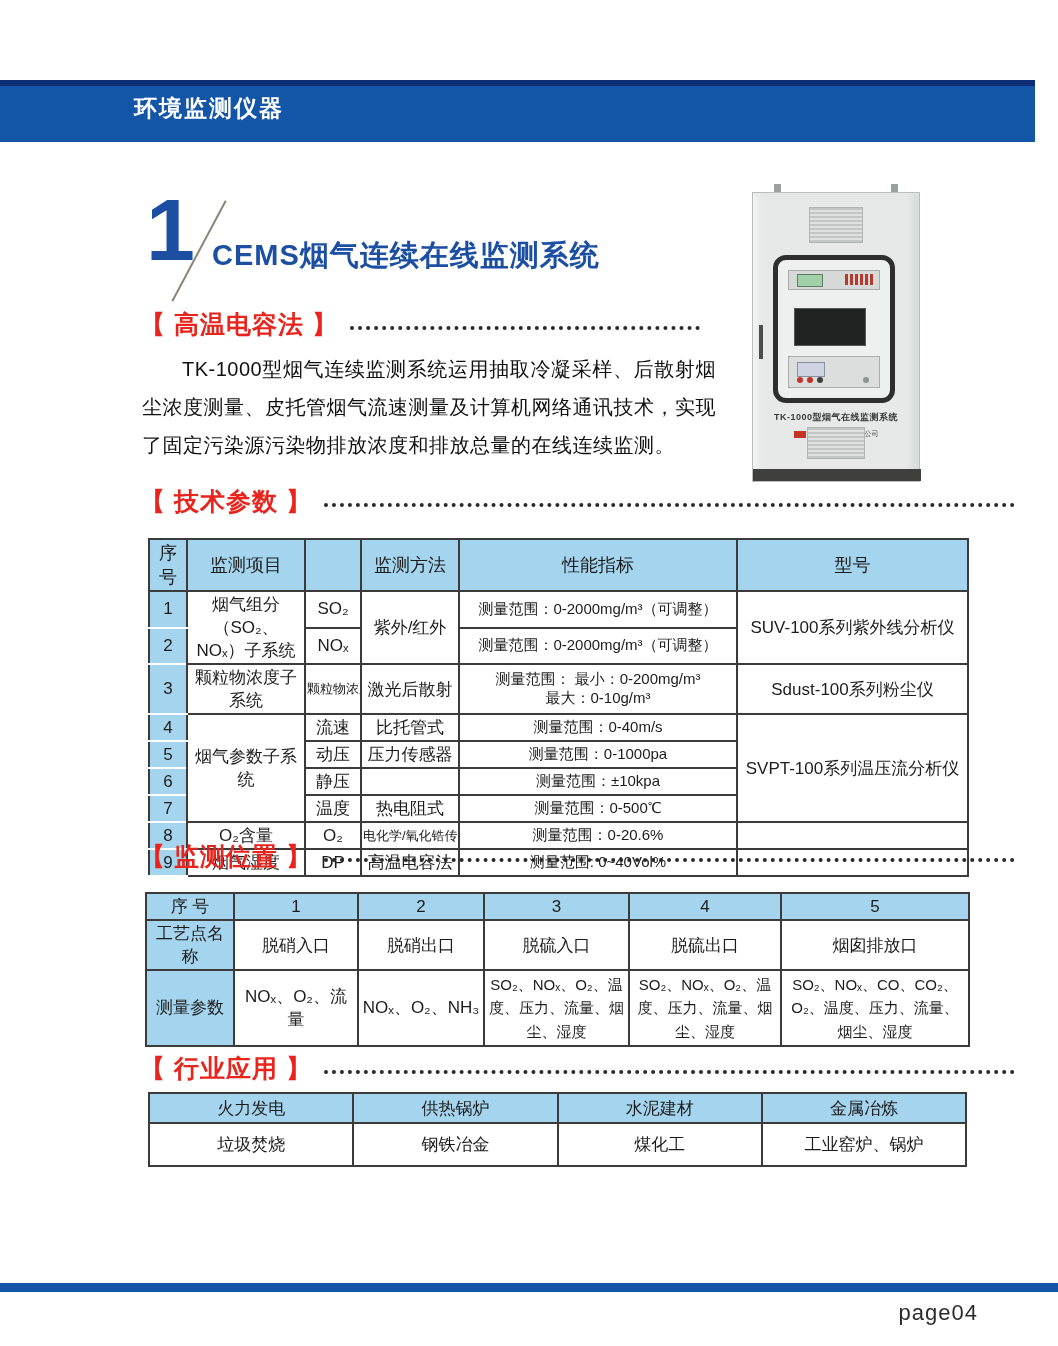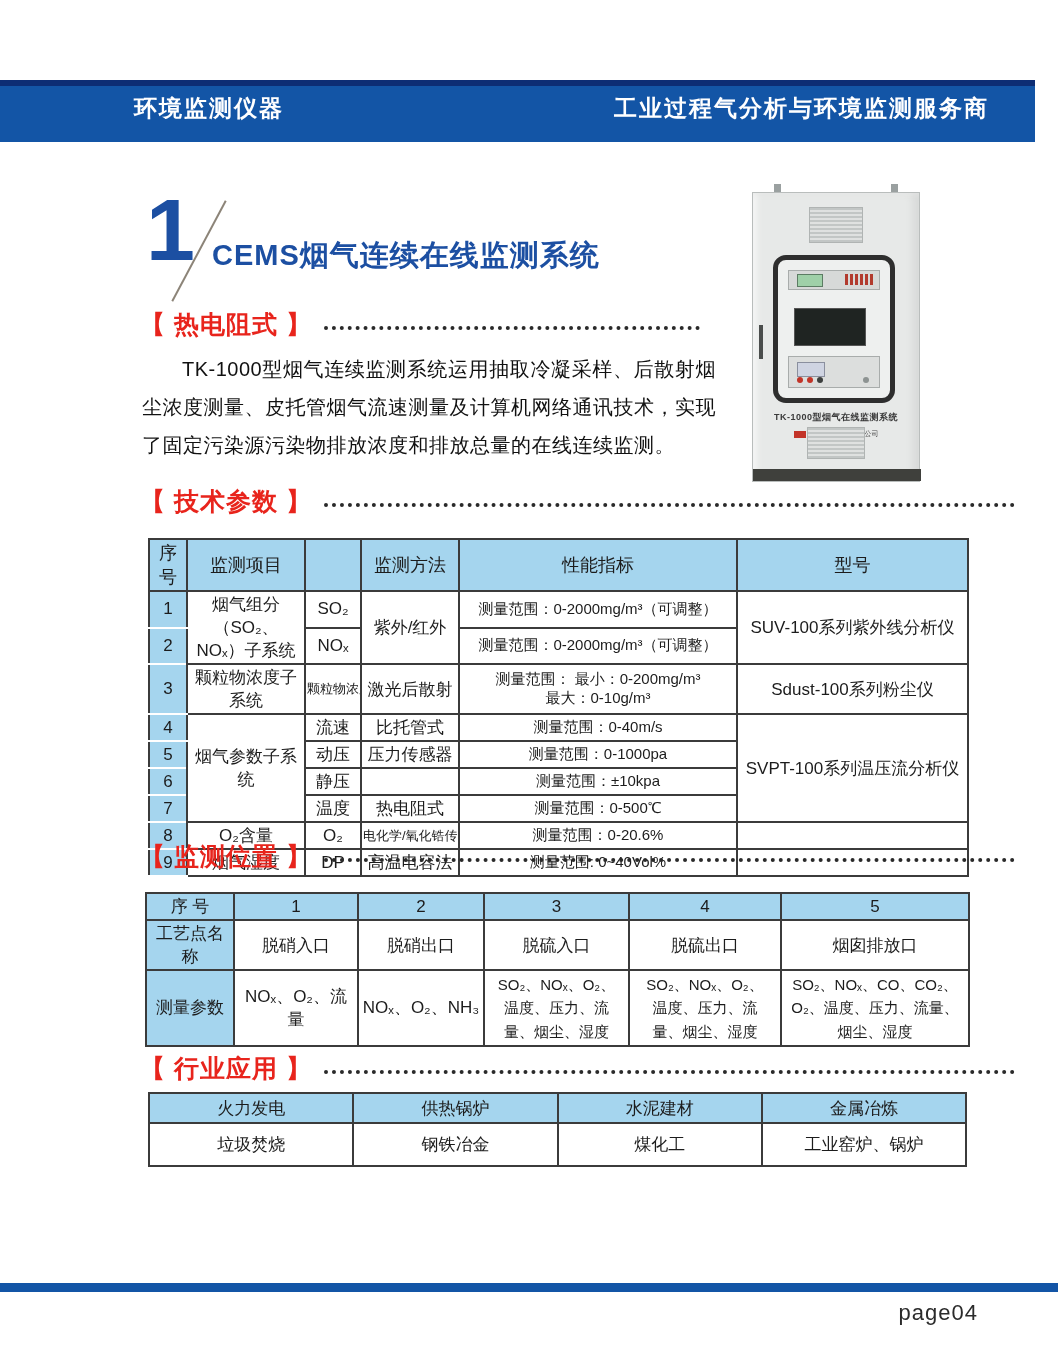--- a/index.html
+++ b/index.html
@@ -109,41 +109,40 @@
   }
   .blue{background:#a5d5ee;}
   
   .tech-table{position:absolute;left:148px;top:538px;width:819px;}
   .tech-table td.seq{border-top-color:#fff;border-bottom-color:#fff;}
   .tech-table tr.head td{font-size:18px;}
   .tech-table td.perf{font-size:15px;white-space:nowrap;margin-left:29px;}
   .tech-table td.small{font-size:13px;white-space:nowrap;padding:1px 1px;}
   
   .pos-table{position:absolute;left:145px;top:892px;width:823px;}
-  .pos-table td.params{font-size:15px;line-height:1.55;padding:2px 9px;}
+  .pos-table td.params{font-size:15px;line-height:1.55;padding:2px 2px;}
   
   .ind-table{position:absolute;left:148px;top:1092px;width:819px;border-radius:16px;}
   
   .footer-line{position:absolute;left:0;top:1283px;width:1058px;height:9px;background:#1355a6;}
   .page-label{position:absolute;top:1300px;right:80px;font-size:22px;color:#2b2b2b;letter-spacing:1px;}
 </style>
 </head>
 <body>
 
 <div class="header-bar">
   <span>环境监测仪器</span>
-  <span>工业过程气分析与环境监测服务商</span>
 </div>
 
 <div class="big-num">1</div>
 <div class="num-slash"></div>
 <div class="section-title">CEMS烟气连续在线监测系统</div>
 
 <div class="sec-head" id="head-desc">
-  <span class="red">【 热电阻式 】</span>
+  <span class="red">【 高温电容法 】</span>
   <span class="dots"></span>
 </div>
 <div class="desc-body">TK-1000型烟气连续监测系统运用抽取冷凝采样、后散射烟尘浓度测量、皮托管烟气流速测量及计算机网络通讯技术，实现了固定污染源污染物排放浓度和排放总量的在线连续监测。</div>
 
 <div class="cabinet">
   <div class="cab-hook l"></div>
   <div class="cab-hook r"></div>
   <div class="cab-body">
     <div class="cab-vent top"></div>
     <div class="cab-handle"></div>

